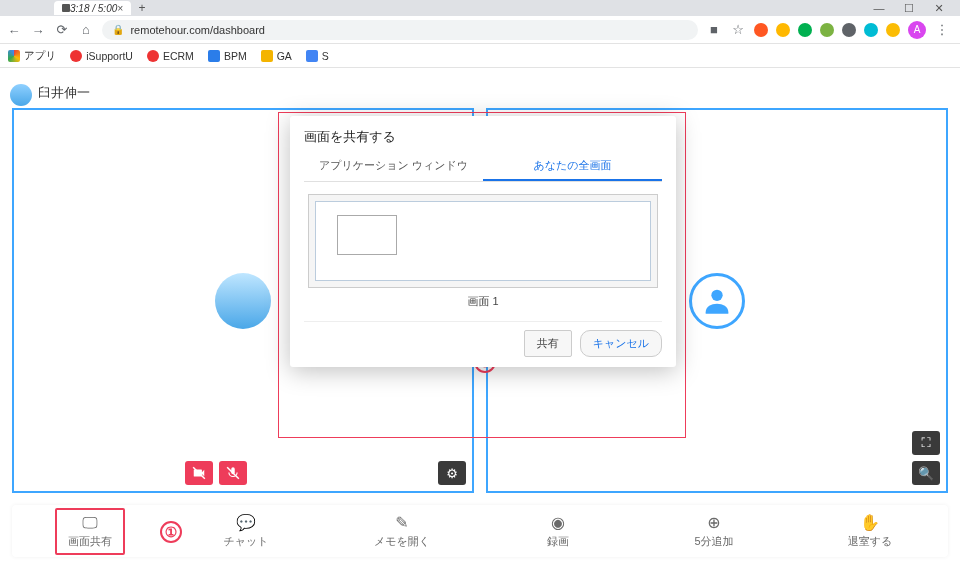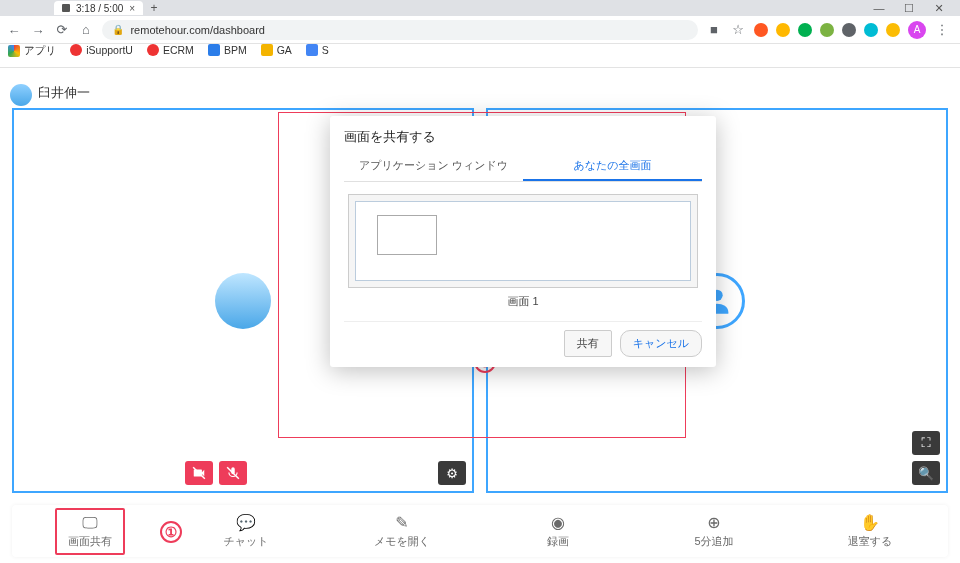--- a/index.html
+++ b/index.html
@@ -2,33 +2,33 @@
 <html><head>
 <meta charset="utf-8">
 <style>
   * { box-sizing: border-box; margin: 0; padding: 0; font-family: Arial, "Hiragino Kaku Gothic ProN", Meiryo, sans-serif; }
   body { width: 960px; height: 563px; background: #fff; overflow: hidden; position: relative; }
 
   
   .titlebar { height: 16px; background: #dfe1e5; display:flex; align-items:center; font-size:10px; padding:0 6px; color:#333; }
   .titlebar .spacer { flex:1; }
   .titlebar .winbtn { width:30px; text-align:center; color:#555; font-size:11px;}
-  .tab { background:#fff; border-radius:4px 4px 0 0; height:14px; padding:0 8px; font-size:10px; display:flex;align-items:center; gap:6px;}
+  .tab { background:#fff; border-radius:4px 4px 0 0; height:14px; padding:0 8px; font-size:10px; display:flex;align-items:center; font-style:italic;}
   .tab .x{ font-size:10px; color:#555;}
   .newtab{ width:14px;height:14px;border-radius:50%; display:flex;align-items:center;justify-content:center;font-size:12px;color:#555;margin-left:4px;}
 
   .toolbar { height:28px; background:#fff; border-bottom:1px solid #e3e3e3; display:flex; align-items:center; padding:0 6px; gap:8px;}
   .toolbar .navicon{ color:#5f6368; font-size:13px; width:16px; text-align:center;}
   .omnibox{ flex:1; height:20px; background:#f1f3f4; border-radius:12px; display:flex;align-items:center;padding:0 10px; font-size:11px; color:#333; gap:6px;}
   .lock{ font-size:10px;color:#5f6368;}
   .ext-icons{ display:flex; gap:8px; align-items:center; padding-right:4px;}
   .extdot{ width:14px;height:14px;border-radius:50%; display:inline-block;}
   .avatar-badge{width:18px;height:18px;border-radius:50%;background:#d946ef;color:#fff;font-size:10px;display:flex;align-items:center;justify-content:center;}
 
-  .bookmarks{ height:24px; background:#fff; border-bottom:1px solid #e3e3e3; display:flex; align-items:flex-start; padding:0 8px; gap:14px; font-size:10.5px; color:#333;}
+  .bookmarks{ height:24px; background:#fff; border-bottom:1px solid #e3e3e3; display:flex; align-items:center; padding:0 8px; gap:14px; font-size:10.5px; color:#333;}
   .bookmarks .bm{ display:flex; align-items:center; gap:4px;}
   .bmicon{ width:12px;height:12px;border-radius:2px; display:inline-block;}
   .bookmarks .right{ margin-left:auto;}
 
   .app-area{ position:relative; height:495px; background:#fff;}
 
   .video-panes{ position:absolute; top:40px; left:12px; right:12px; bottom:70px; display:flex; gap:12px;}
   .pane{ flex:1; border:2px solid #3ea6ff; background:#fff; position:relative;}
   .username{ position:absolute; top:-26px; left:-4px; display:flex; align-items:flex-start; gap:6px; font-size:13px; color:#333;}
   .user-avatar-sm{ width:22px;height:22px;border-radius:50%;background:linear-gradient(#8fd0ff,#4aa7e8);}
@@ -46,21 +46,21 @@
   .bottom-bar{ position:absolute; left:12px; right:12px; bottom:6px; height:52px; background:#fff; border-radius:4px; box-shadow:0 0 4px rgba(0,0,0,0.06); display:flex; align-items:center; justify-content:space-around;}
   .bbtn{ display:flex;flex-direction:column;align-items:center;gap:2px; font-size:11px;color:#6a6a6a; width:70px;}
   .bbtn .bicon{ font-size:16px;color:#6a6a6a;}
   .bbtn.active{ border:2px solid #ee3c5a; padding:4px 6px; border-radius:2px;}
   .annot-num{ width:22px;height:22px;border-radius:50%;border:2px solid #ee3c5a;color:#ee3c5a;display:flex;align-items:center;justify-content:center;font-size:14px;font-weight:bold;}
   .annot1{ position:absolute; left:160px; bottom:20px;}
   .modal-highlight{ position:absolute; top:44px; left:278px; width:408px; height:326px; border:1px solid #ee3c5a; pointer-events:none;}
   .annot2{ position:absolute; left:474px; top:283px;}
 
   
-  .modal{ position:absolute; top:48px; left:290px; width:386px; background:#fff; border-radius:3px; box-shadow:0 4px 24px rgba(0,0,0,0.25); padding:12px 14px 10px;margin-left:40px;}
+  .modal{ position:absolute; top:48px; left:290px; width:386px; background:#fff; border-radius:3px; box-shadow:0 4px 24px rgba(0,0,0,0.25); padding:12px 14px 10px;}
   .modal h3{ font-size:13px; font-weight:500; color:#222; margin-bottom:6px;}
   .modal p{ font-size:10.5px; color:#555; margin-bottom:10px;}
   .modal-tabs{ display:flex; border-bottom:1px solid #e0e0e0; font-size:11px;}
   .mtab{ flex:1; text-align:center; padding:6px 0; color:#555;}
   .mtab.active{ color:#1a73e8; border-bottom:2px solid #1a73e8;}
   .choices{ display:flex; gap:32px; padding:12px 4px;}
   .choice{ flex:1; text-align:center; font-size:11px; color:#444;}
   .thumb{ width:100%; height:94px; border:1px solid #ccc; margin-bottom:6px; background:#f5f5f5; position:relative; overflow:hidden;}
   .thumb .tb-inner1{ position:absolute; inset:6px; background:#fff; border:1px solid #bcd;}
   .thumb .tb-mini{ position:absolute; top:20px; left:28px; width:60px; height:40px; background:#fff; border:1px solid #aaa;}

